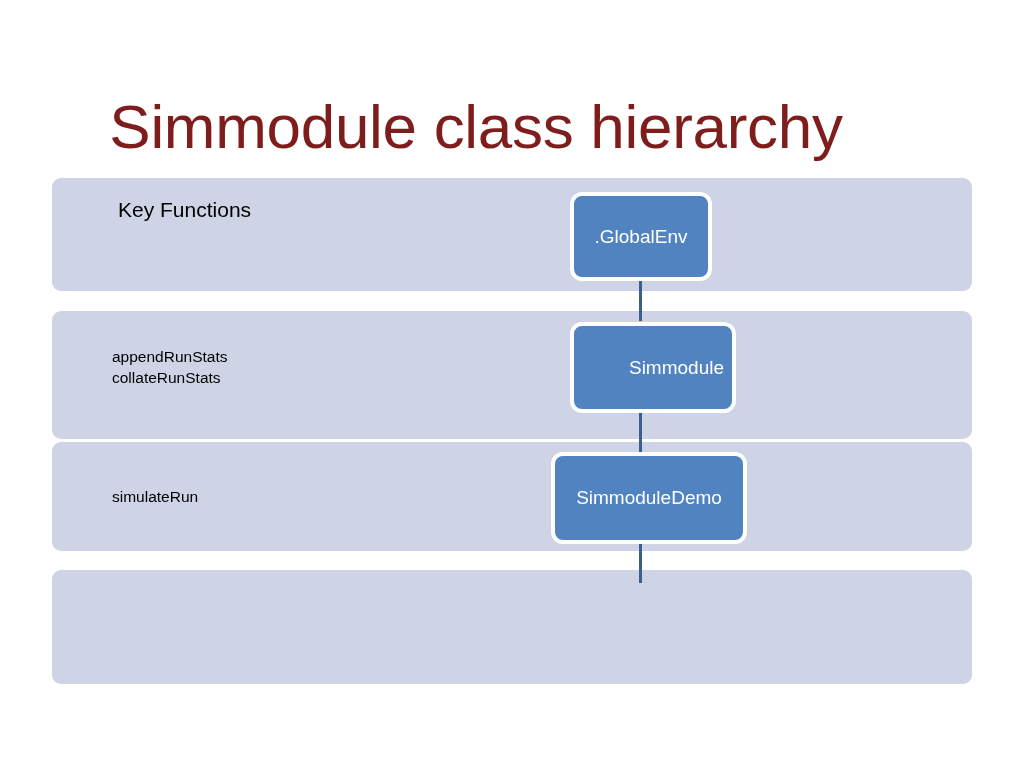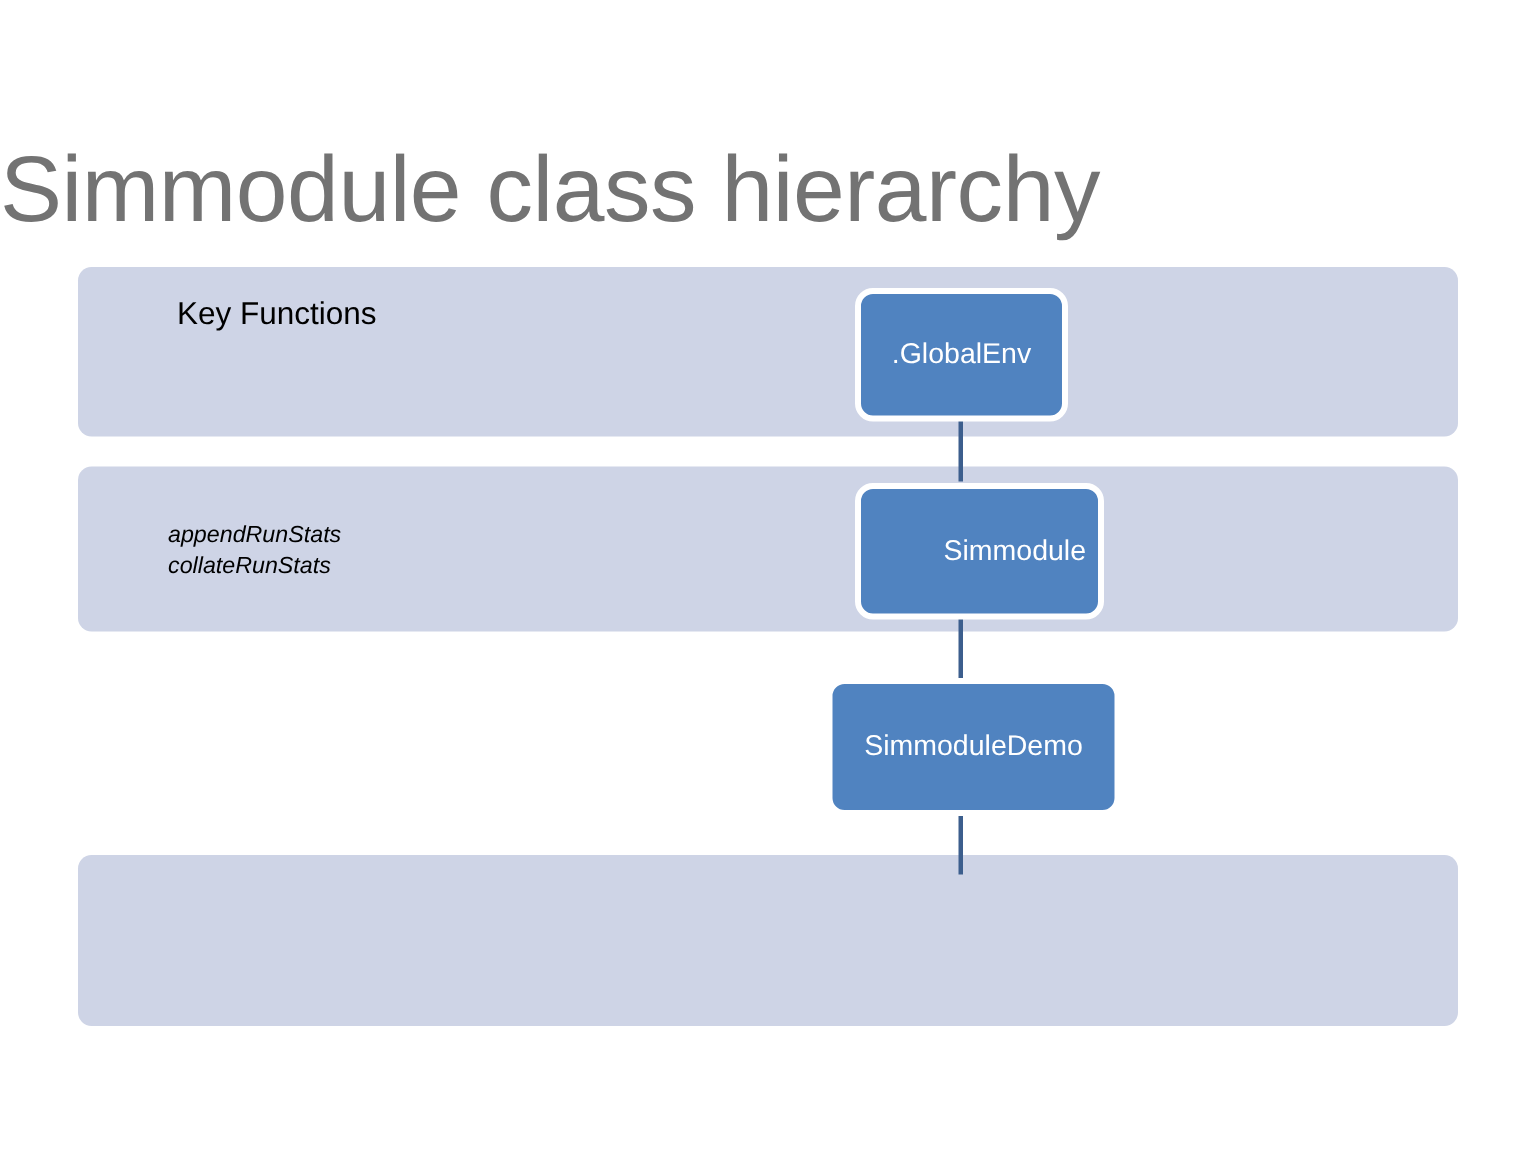--- a/index.html
+++ b/index.html
@@ -15,25 +15,25 @@
     font-family: "Liberation Sans", sans-serif;
     -webkit-font-smoothing: antialiased;
   }
 
   
   #slide-title {
     position: absolute;
     left: 0;
     top: 52px;
     width: 952px;
-    text-align: left;
+    text-align: center;
     font-size: 62px;
     font-weight: 400;
     line-height: 1.05;
-    color: #737373;
+    color: #7f1d1d;
     letter-spacing: -0.3px;
     white-space: nowrap;
   }
 
   
   #diagram {
     position: absolute;
     left: 0;
     top: 0;
     width: 1024px;
@@ -41,21 +41,21 @@
   }
 
   .band {
     position: absolute;
     left: 52px;
     width: 920px;
     background: #ced4e6;
     border-radius: 9px;
   }
   .band-1 { top: 178px;  height: 113px; }
-  .band-2 { top: 311px;  height: 110px; font-style: italic; }
+  .band-2 { top: 311px;  height: 128px; }
   .band-3 { top: 442px;  height: 109px; }
   .band-4 { top: 570px;  height: 114px; }
 
   .band-label {
     position: absolute;
     left: 60px;
     color: #000000;
     white-space: pre-line;
   }
   .band-label.big {
@@ -111,20 +111,23 @@
 
   <div class="band band-1">
     <div class="band-label big lbl-1">Key Functions</div>
   </div>
 
   <div class="band band-2">
     <div class="band-label small lbl-2">appendRunStats
 collateRunStats</div>
   </div>
 
+  <div class="band band-3">
+    <div class="band-label small lbl-3">simulateRun</div>
+  </div>
 
   <div class="band band-4">
     <div class="band-label small lbl-3"></div>
   </div>
 
   <div class="connector conn-1"></div>
   <div class="connector conn-2"></div>
   <div class="connector conn-3"></div>
 
   <div class="node node-globalenv">.GlobalEnv</div>

